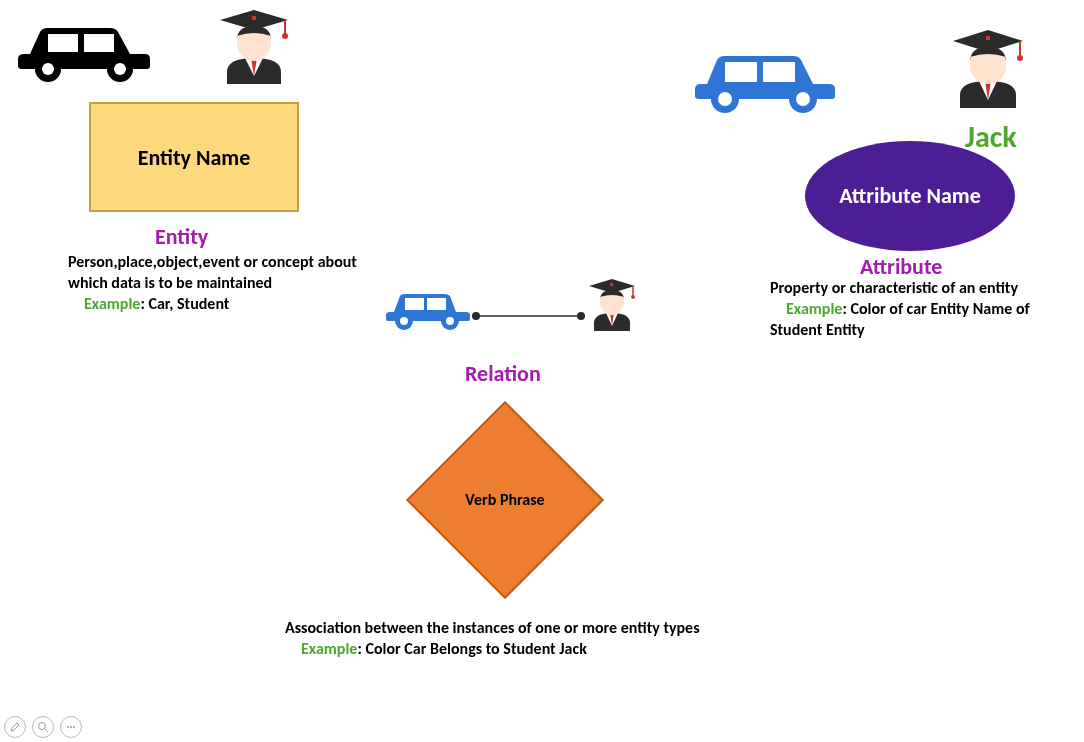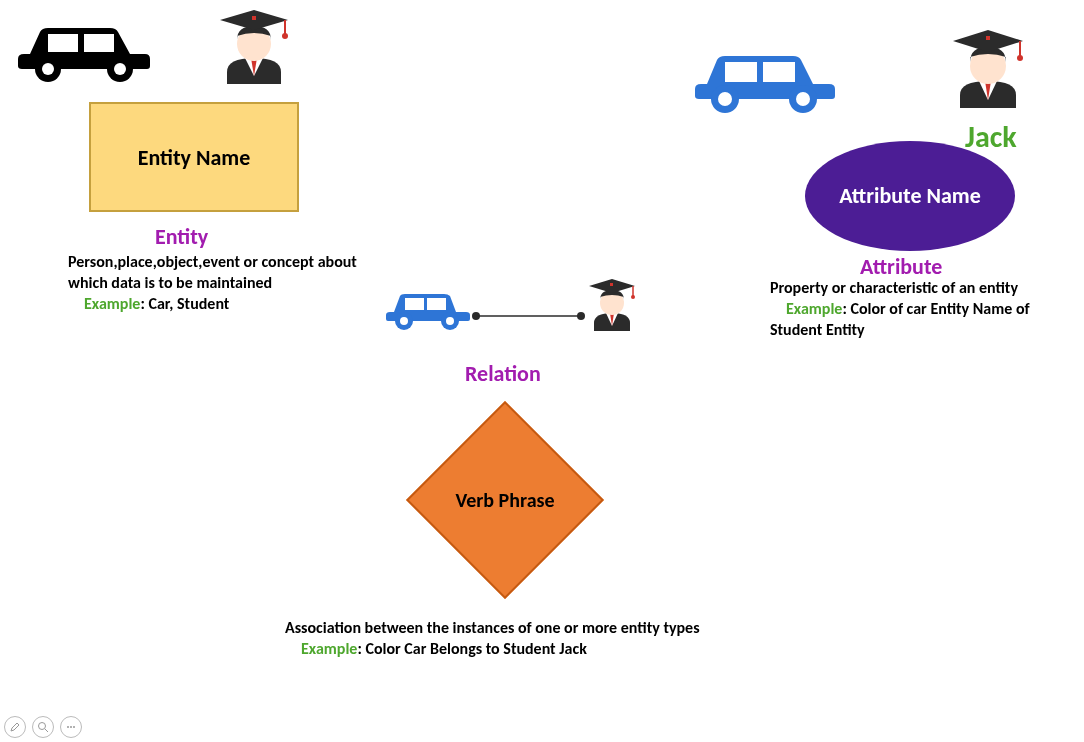--- a/index.html
+++ b/index.html
@@ -5,21 +5,21 @@
     * { box-sizing: border-box; margin: 0; padding: 0; }
     body { font-family: Calibri, Arial, sans-serif; background: #fff; width: 1084px; height: 742px; position: relative; }
     .abs { position: absolute; }
     .title { color: #a21caf; font-weight: bold; font-size: 22px; text-align: center; }
     .desc { font-size: 16px; font-weight: bold; color: #000; line-height: 1.3; }
     .example-label { color: #4ea72e; font-weight: bold; margin-left: 16px; }
     .entity-box { background: #fdd97e; border: 2px solid #c5a03e; width: 210px; height: 110px; display: flex; align-items: center; justify-content: center; font-weight: bold; font-size: 22px; }
     .attr-ellipse { background: #4c1d95; width: 210px; height: 110px; border-radius: 50%; display: flex; align-items: center; justify-content: center; text-align: center; color: #fff; font-weight: bold; font-size: 22px; line-height: 1.2; }
     .diamond-wrap { width: 200px; height: 200px; display: flex; align-items: center; justify-content: center; position: relative; }
     .diamond { width: 140px; height: 140px; background: #ed7d31; border: 2px solid #c55a11; transform: rotate(45deg); position: absolute; }
-    .diamond-text { position: relative; text-align: center; font-size: 20px; font-weight: bold; color: #000; z-index: 1; line-height: 1.2; }
+    .diamond-text { position: relative; text-align: center; font-size: 16px; font-weight: bold; color: #000; z-index: 1; line-height: 1.2; }
     .jack-label { color: #4ea72e; font-weight: bold; font-size: 30px; }
     .toolbar { position: absolute; left: 4px; bottom: 4px; display: flex; gap: 6px; }
     .toolbar-btn { width: 22px; height: 22px; border: 1px solid #bbb; border-radius: 50%; display: flex; align-items: center; justify-content: center; }
   </style>
 </head>
 <body>
 
 <div class="abs" style="left:10px; top:4px;">
   <svg width="150" height="80" viewBox="0 0 150 80">
     <path d="M20 50 L30 28 Q32 24 38 24 L100 24 Q106 24 108 28 L120 50 L135 50 Q140 50 140 55 L140 62 Q140 65 137 65 L12 65 Q8 65 8 62 L8 55 Q8 50 14 50 Z" fill="#000"></path>

